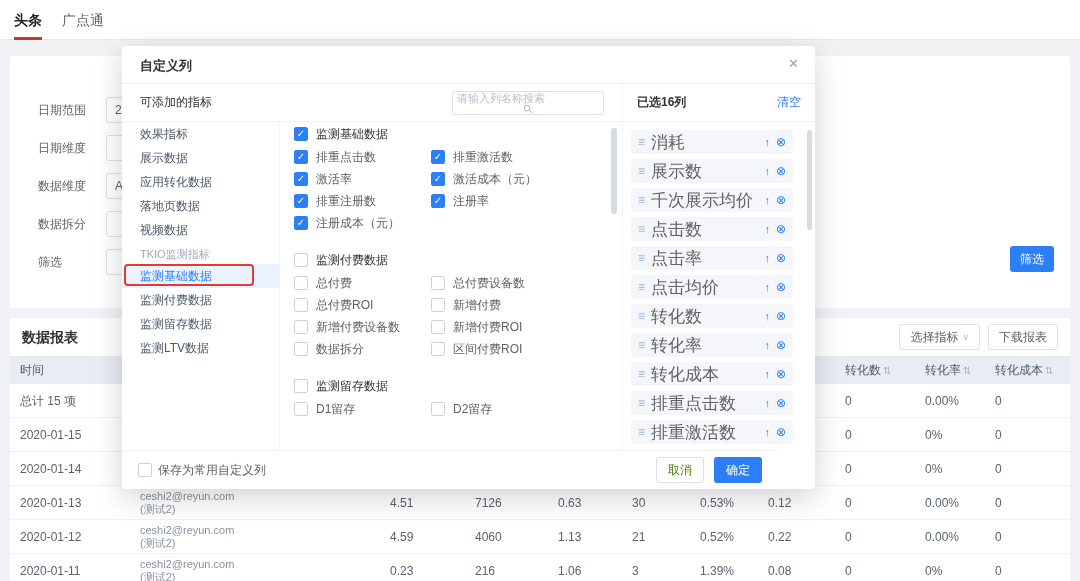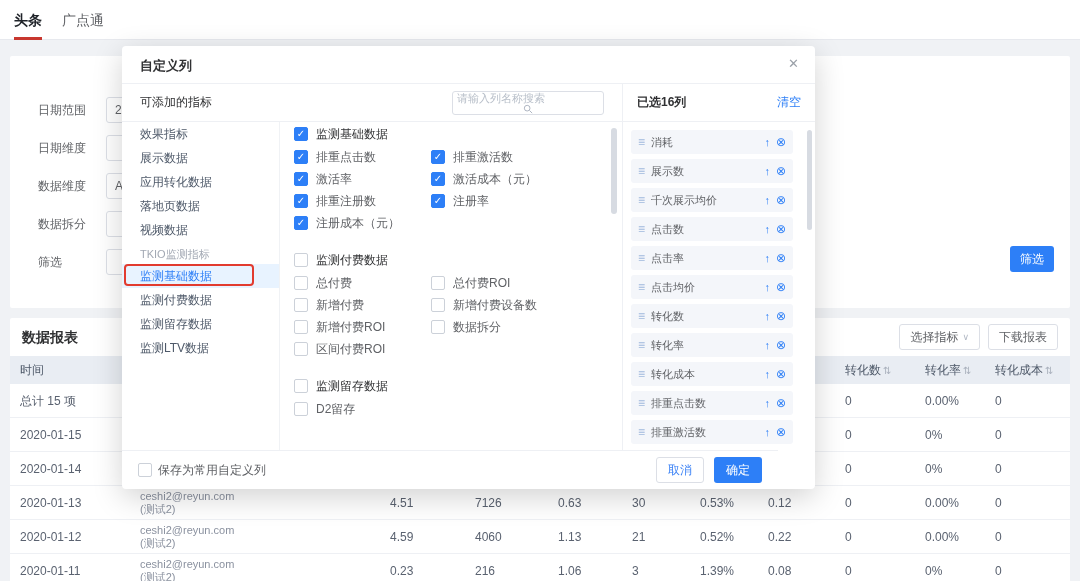--- a/index.html
+++ b/index.html
@@ -62,28 +62,28 @@
   .cb{width:14px;height:14px;border:1px solid #ccd1d9;border-radius:2px;background:#fff;display:inline-flex;align-items:center;justify-content:center;font-size:10px;line-height:1;color:#fff;flex:none;cursor:pointer;}
   .cb.checked{background:var(--accent,#2d7ff7);border-color:var(--accent,#2d7ff7);}
   .scroll-thumb{position:absolute;width:6px;background:#d7dbe2;border-radius:3px;}
   .mid-thumb{right:5px;top:6px;height:86px;}
   .right-panel{position:absolute;left:500px;top:0;width:193px;height:366px;border-left:1px solid #eef0f4;overflow:hidden;}
   .right-head{position:absolute;left:0;top:0;width:100%;height:38px;border-bottom:1px solid #eef0f4;display:flex;align-items:center;padding:0 14px;}
   .sel-title{font-size:12px;font-weight:bold;color:#303133;}
   .clear-link{margin-left:auto;font-size:12px;color:var(--accent,#2d7ff7);cursor:pointer;}
   .sel-card{position:absolute;left:8px;width:162px;height:24px;background:#f4f6fa;border-radius:3px;display:flex;align-items:center;padding:0 7px;gap:6px;}
   .drag-icon{color:#9fb8dd;font-size:12px;cursor:grab;}
-  .sel-label{font-size:11px;color:#606266;flex:1;white-space:nowrap;overflow:hidden;}
+  .sel-label{font-size:17px;color:#606266;flex:1;white-space:nowrap;overflow:hidden;}
   .up-icon{color:var(--accent,#2d7ff7);font-size:11px;cursor:pointer;}
   .rm-icon{color:var(--accent,#2d7ff7);font-size:12px;cursor:pointer;}
   .right-thumb{right:3px;top:46px;height:100px;width:5px;}
   .modal-footer{position:absolute;left:0;top:404px;width:656px;height:39px;border-top:1px solid #eef0f4;display:flex;align-items:center;padding:0 16px;}
   .save-default{display:flex;align-items:center;gap:6px;font-size:12px;color:#606266;cursor:pointer;}
   .footer-btns{margin-left:auto;display:flex;gap:10px;}
-  .btn-cancel{width:48px;height:26px;background:#fff;border:1px solid #dcdfe6;border-radius:3px;font-size:12px;color:#3b82f6;cursor:pointer;}
+  .btn-cancel{width:48px;height:26px;background:#fff;border:1px solid #dcdfe6;border-radius:3px;font-size:12px;color:#4d7c0f;cursor:pointer;}
   .btn-ok{width:48px;height:26px;}
 </style>
 </head>
 <body>
 
 <div class="screen">
 
   <div class="topbar">
     <div class="tab tab-1 active">头条</div>
     <div class="tab tab-2">广点通</div>
@@ -281,20 +281,24 @@
                   <span class="cb"></span>
                   <span>监测付费数据</span>
                 </label>
                 <div class="g-grid">
                   <label class="g-item">
                     <span class="cb"></span>
                     <span>总付费</span>
                   </label>
                   <label class="g-item">
                     <span class="cb"></span>
+                    <span>总付费设备数</span>
+                  </label>
+                  <label class="g-item">
+                    <span class="cb"></span>
                     <span>总付费ROI</span>
                   </label>
                   <label class="g-item">
                     <span class="cb"></span>
                     <span>新增付费</span>
                   </label>
                   <label class="g-item">
                     <span class="cb"></span>
                     <span>新增付费设备数</span>
                   </label>
@@ -311,20 +315,24 @@
                     <span>区间付费ROI</span>
                   </label>
                 </div>
               </div>
               <div class="group">
                 <label class="g-head">
                   <span class="cb"></span>
                   <span>监测留存数据</span>
                 </label>
                 <div class="g-grid">
+                  <label class="g-item">
+                    <span class="cb"></span>
+                    <span>D1留存</span>
+                  </label>
                   <label class="g-item">
                     <span class="cb"></span>
                     <span>D2留存</span>
                   </label>
                 </div>
               </div>
             </div>
           <div class="scroll-thumb mid-thumb"></div>
         </div>
       </div>

